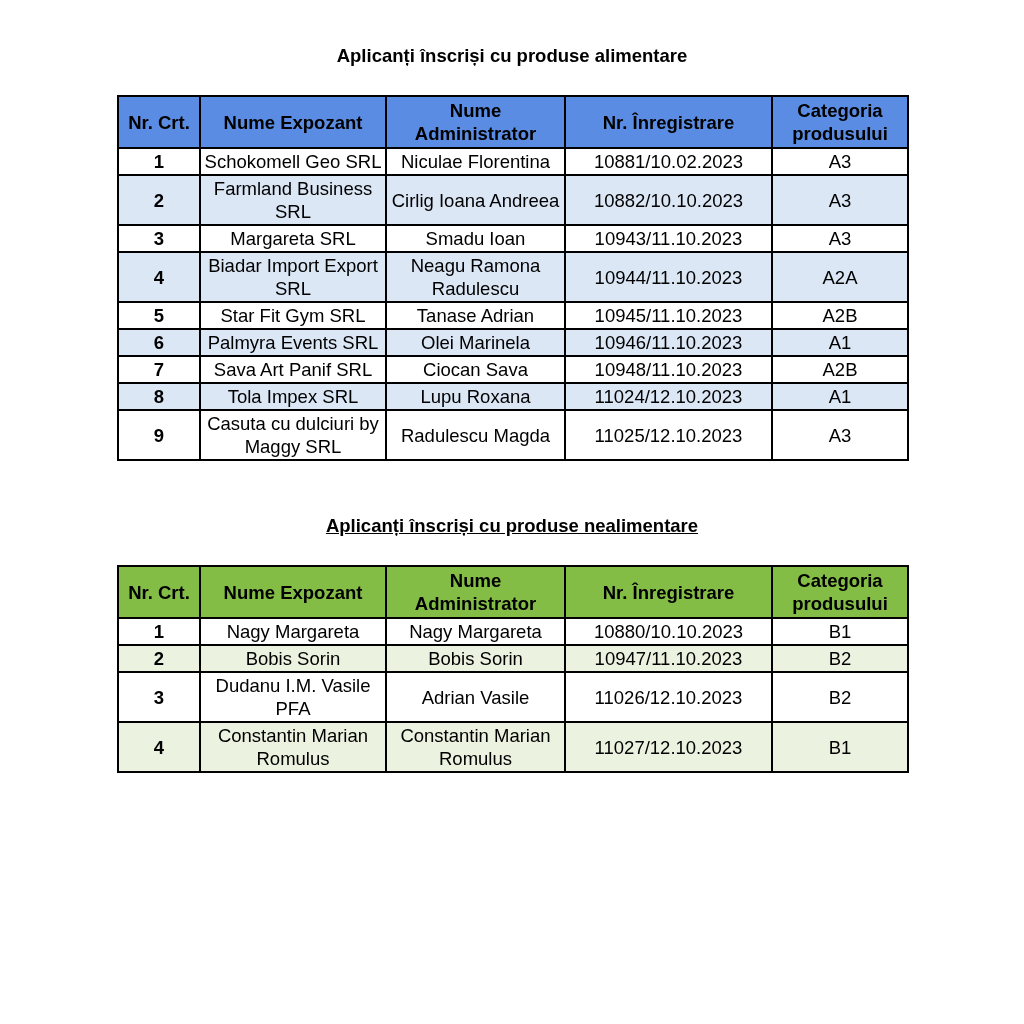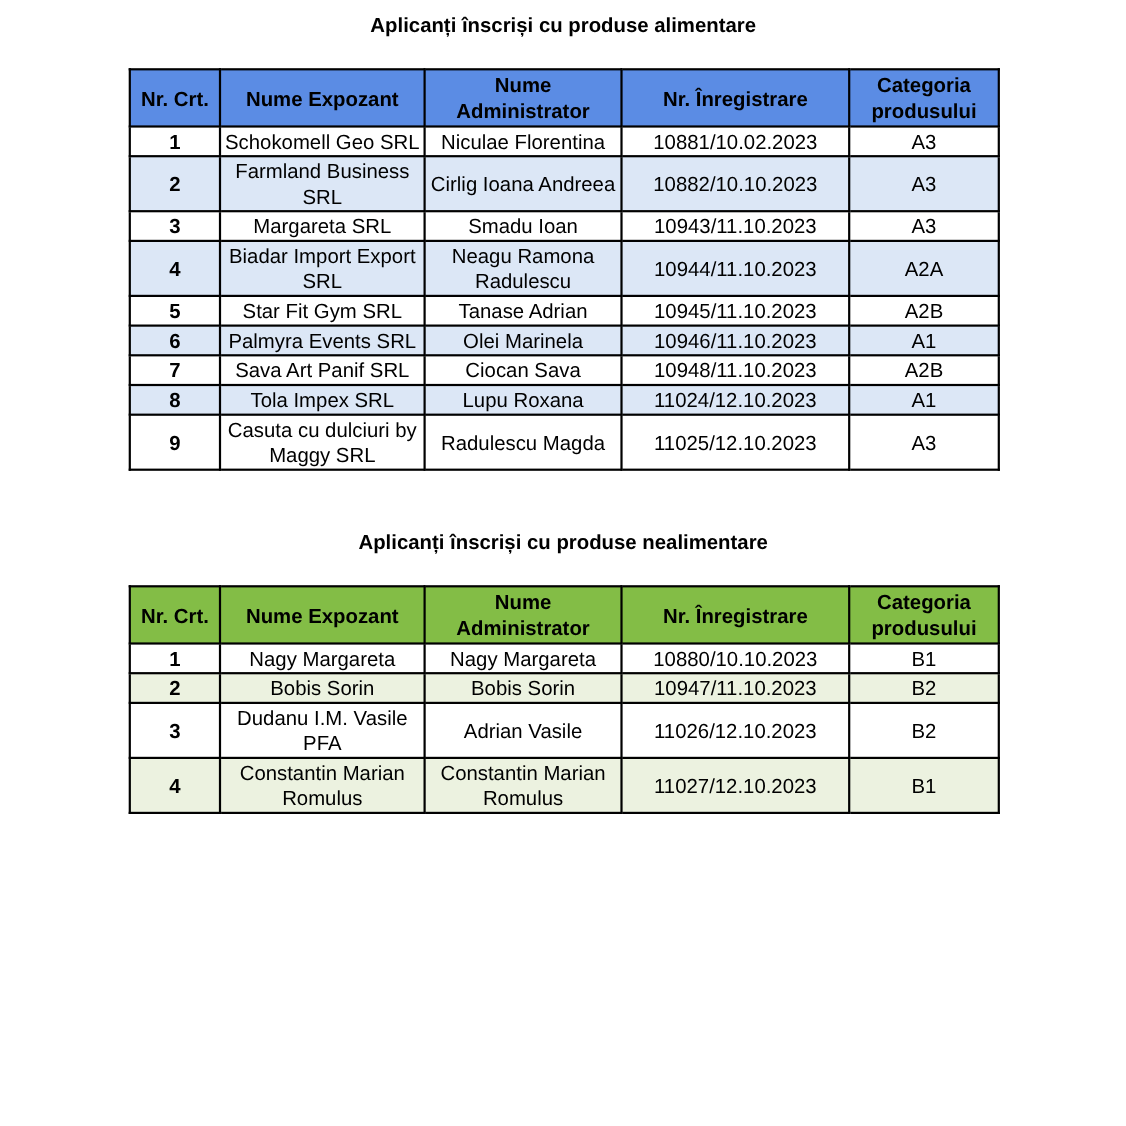--- a/index.html
+++ b/index.html
@@ -7,31 +7,33 @@
     padding: 0;
     background: #FFFFFF;
     width: 1024px;
     height: 1024px;
     font-family: "Liberation Sans", sans-serif;
     color: #000000;
     overflow: hidden;
   }
   .doc {
     width: 790px;
-    margin: 12px auto;
+    margin: 0 auto;
+    padding-top: 45px;
   }
   .doc-title {
     font-size: 18.5px;
     font-weight: bold;
     text-align: center;
     line-height: 22px;
     margin: 0;
   }
   .doc-title.second {
     margin-top: 54px;
+    text-decoration: underline;
   }
   table.registry {
     border-collapse: collapse;
     table-layout: fixed;
     width: 790px;
     margin-top: 28px;
   }
   table.registry th,
   table.registry td {
     border: 2px solid #000000;

